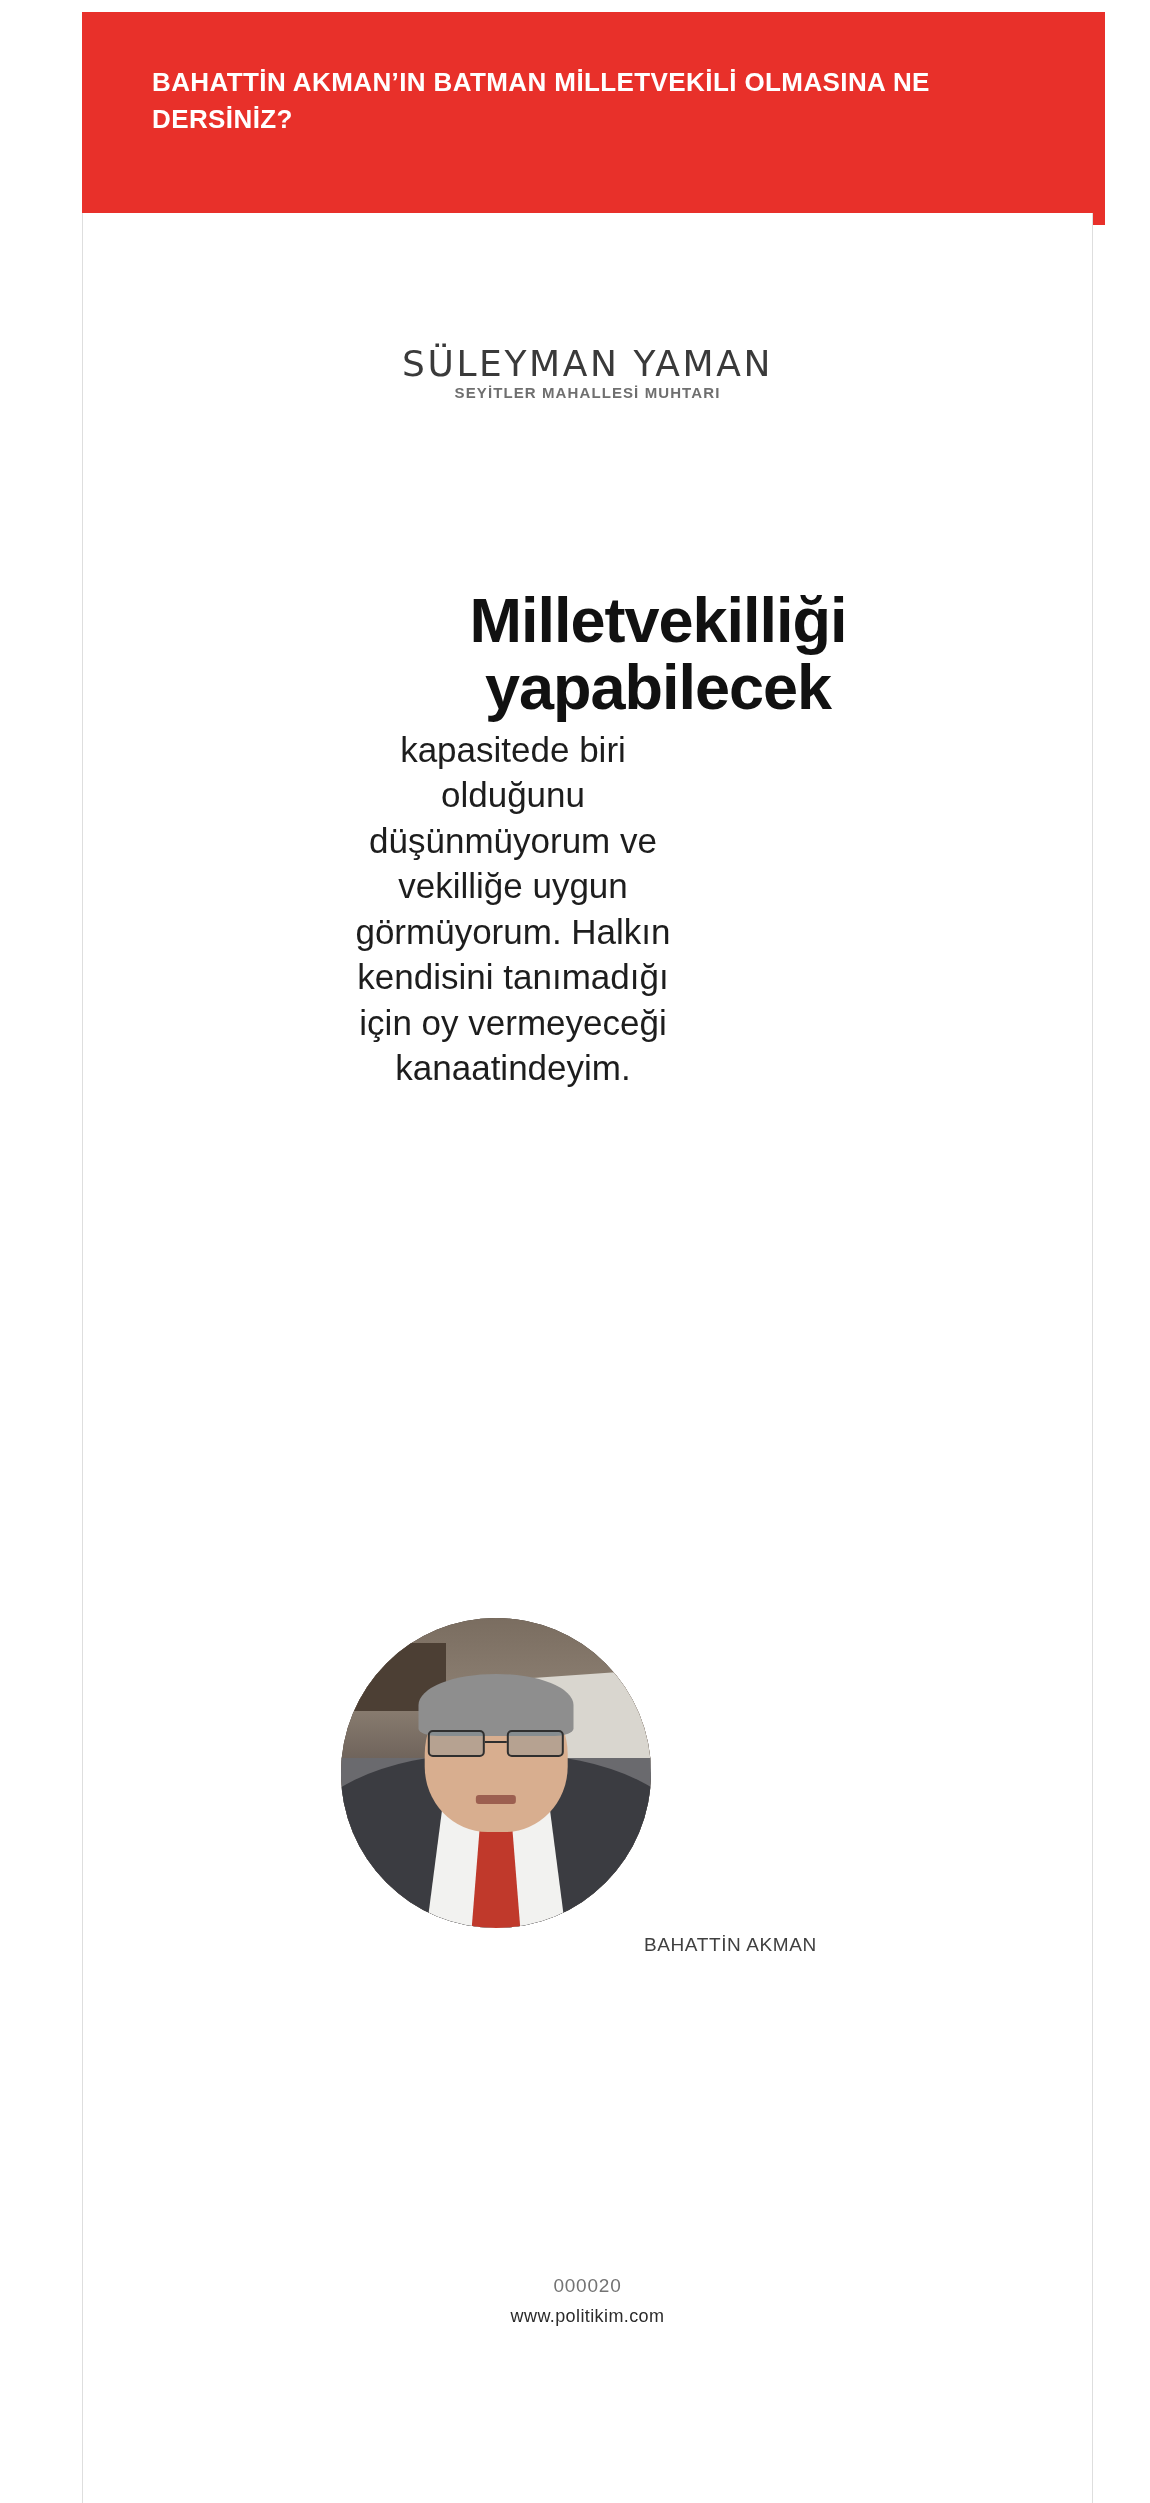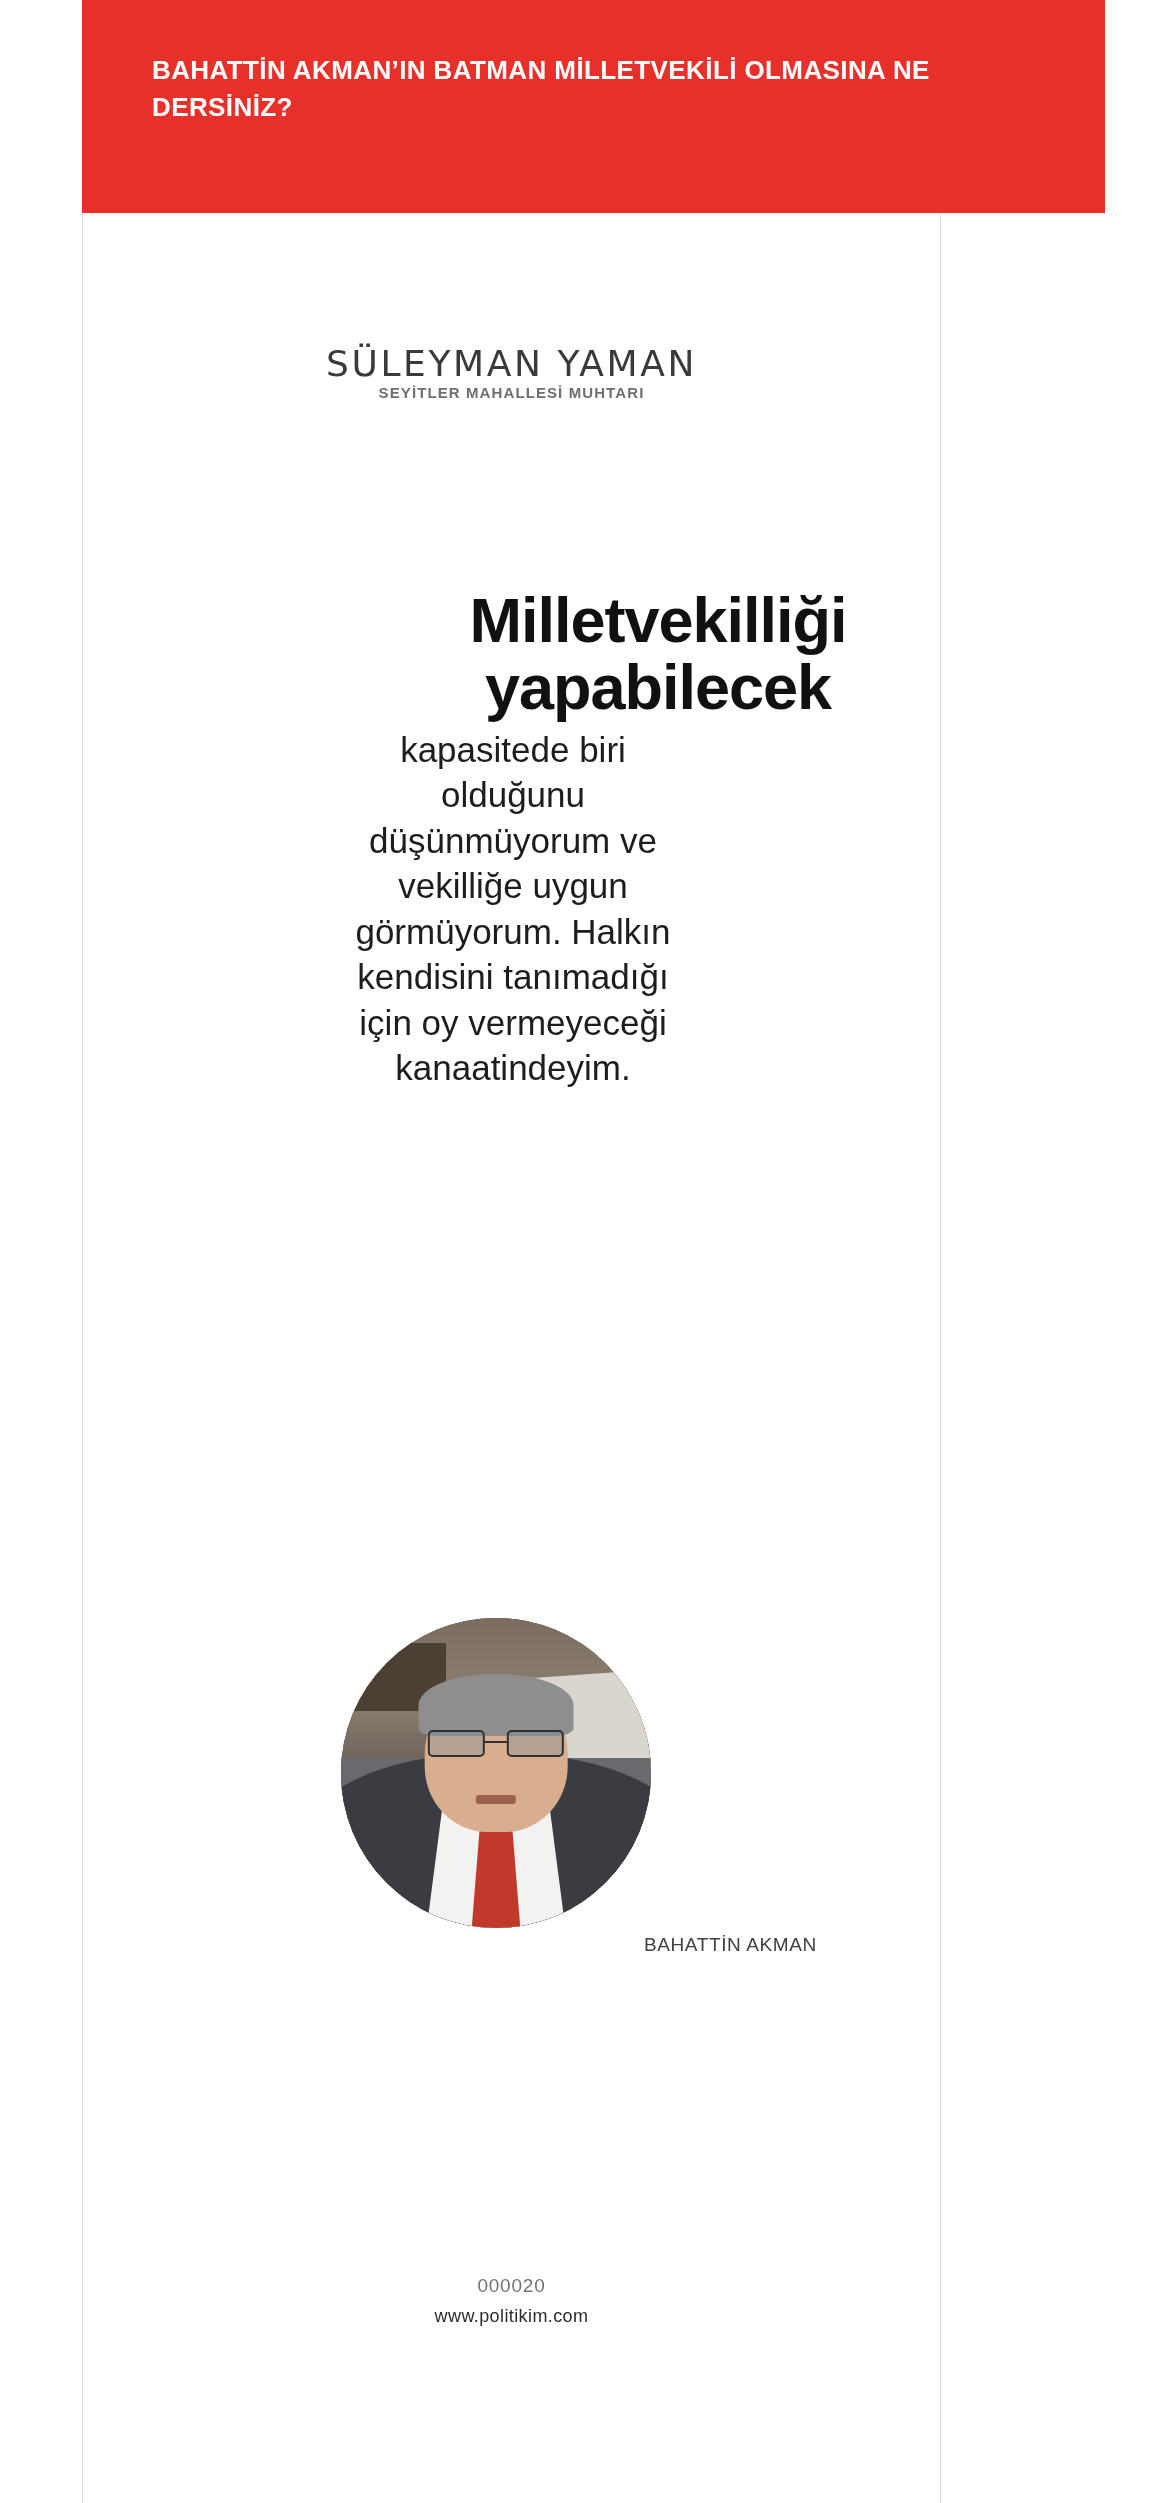--- a/index.html
+++ b/index.html
@@ -14,21 +14,21 @@
     width: 1150px;
     height: 2503px;
     background: #ffffff;
     overflow: hidden;
   }
 
   
   .banner {
     position: absolute;
     left: 82px;
-    top: 0;
+    top: 12px;
     width: 1023px;
     height: 213px;
     background: #e8302a;
     border-bottom-left-radius: 0;
   }
   .banner-inner {
     position: absolute;
     left: 70px;
     top: 52px;
     width: 880px;
@@ -41,21 +41,21 @@
     letter-spacing: 0.4px;
     text-transform: uppercase;
     font-family: "Liberation Sans", sans-serif;
   }
 
   
   .card {
     position: absolute;
     left: 82px;
     top: 213px;
-    width: 859px;
+    width: 1011px;
     height: 2290px;
     background: #ffffff;
     border-left: 1px solid #dedede;
     border-right: 1px solid #dedede;
   }
 
   .byline {
     position: absolute;
     top: 130px;
     left: 0;

